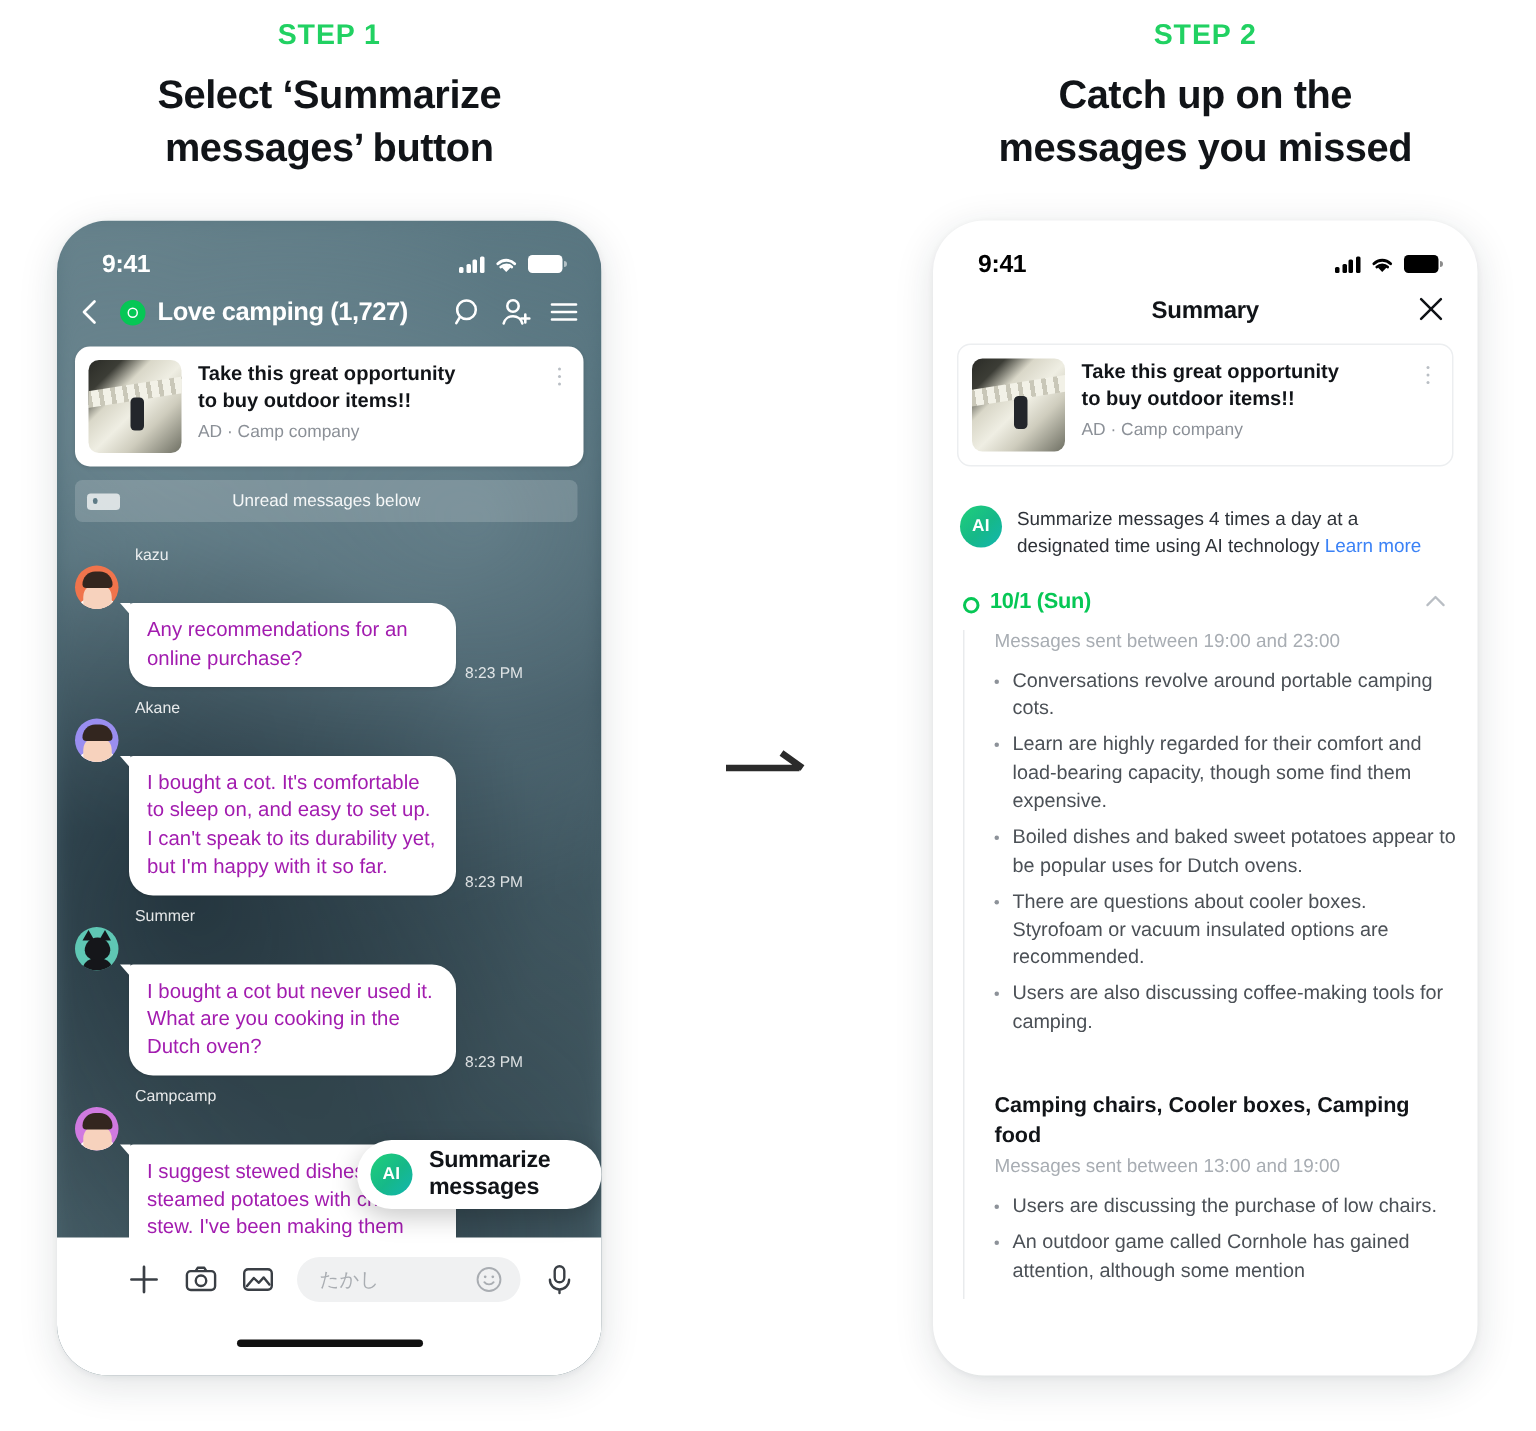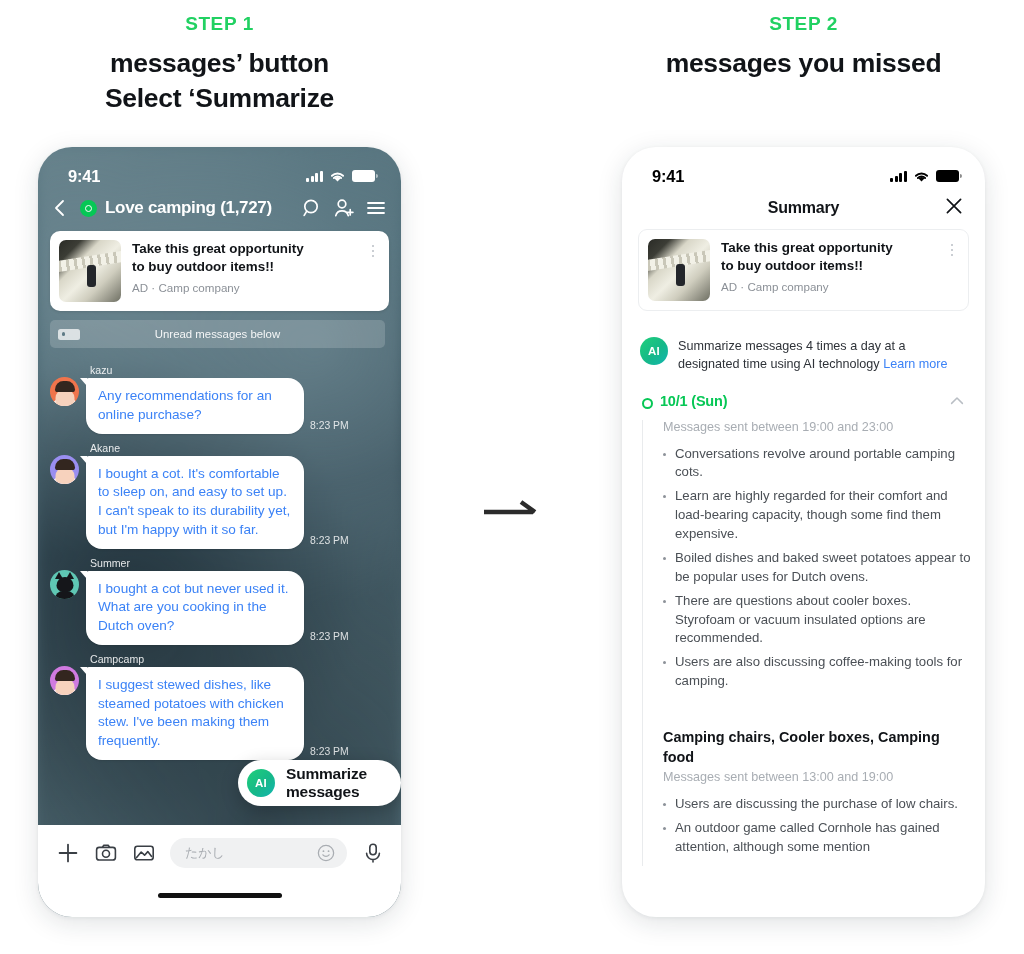--- a/index.html
+++ b/index.html
@@ -161,23 +161,24 @@
   }
   .av-cat-ear1 { left:5px; } .av-cat-ear2 { right:5px; }
   .av-cat-body { position:absolute; left:50%; bottom:0; transform:translateX(-50%);
     width:20px;height:8px;background:#15161a;border-radius:8px 8px 0 0; }
 
   .msg-col { flex:1; min-width:0; }
   .msg-name { font-size:10.6px; color:rgba(255,255,255,0.88); margin:0 0 2px 4px; }
   .bubble-row { display:flex; align-items:flex-end; gap:6px; }
   .bubble {
     background:#fff; border-radius:3px 16px 16px 16px;
-    padding: 9px 12px; font-size:13.6px; line-height:1.38; color:#3b82f6;
+    padding: 9px 12px; font-size:13.6px; line-height:1.38; color:#a21caf;
     max-width: 218px; box-shadow: 0 1px 2px rgba(0,0,0,0.10);
     position:relative;
+    margin-top:24px;
   }
   .bubble::before {
     content:""; position:absolute; left:-6px; top:0;
     border-top:8px solid #fff; border-left:7px solid transparent;
   }
   .msg-time { font-size:10.4px; color:rgba(255,255,255,0.82); white-space:nowrap;
     padding-bottom:3px; }
 
   .sum-btn {
     position:absolute; z-index:6; left: 200px; top: 613px;
@@ -188,21 +189,21 @@
   .ai-chip {
     width:28px;height:28px;border-radius:50%;flex:none;
     background: linear-gradient(135deg,#1fd07a 0%, #16b889 55%, #12b6b1 100%);
     color:#fff; font-size:11.5px; font-weight:800;
     display:flex; align-items:center; justify-content:center; letter-spacing:0.2px;
   }
   .sum-btn-label { font-size:15.5px; font-weight:700; color:#111418; letter-spacing:-0.2px; }
 
   .chat-bottom {
     position:absolute; left:0; bottom:0; width:363px; height:92px;
-    background:#fff; z-index:5;
+    background:#fff; z-index:5;padding-left:28px;
   }
   .input-row { display:flex; align-items:center; gap:14px; padding: 13px 16px 0 18px; }
   .bi { width:24px; height:24px; flex:none; }
   .text-field {
     flex:1; height:30px; border-radius:15px; background:#f0f1f2;
     display:flex; align-items:center; padding: 0 11px 0 15px;
   }
   .text-ph { flex:1; font-size:13px; color:#a9adb2; }
   .home-ind {
     position:absolute; left:50%; transform:translateX(-50%); bottom:19px;
@@ -256,28 +257,29 @@
   .arrow { position:absolute; left:483px; top:498px; width:62px; height:22px; }
 </style>
 </head>
 <body>
 
 <div class="page">
 
   <div class="step-col" style="left:38px; top:14px; width:363px;">
     <div class="step-kicker">STEP 1</div>
     <div class="step-title">
+      <div>Select ‘Summarize</div>
       <div>messages’ button</div>
-      <div>Select ‘Summarize</div>
     </div>
   </div>
 
   <div class="step-col" style="left:612px; top:14px; width:383px;">
     <div class="step-kicker">STEP 2</div>
     <div class="step-title">
+      <div>Catch up on the</div>
       <div>messages you missed</div>
     </div>
   </div>
 
   <svg class="arrow" viewBox="0 0 62 22">
     <path d="M1 14 H50 M38 4 L52 14" stroke="#2b2b2b" stroke-width="4.4" fill="none" stroke-linecap="butt"></path>
   </svg>
 
   <div class="phone" id="phone1">
     <div class="chat-wrap">

